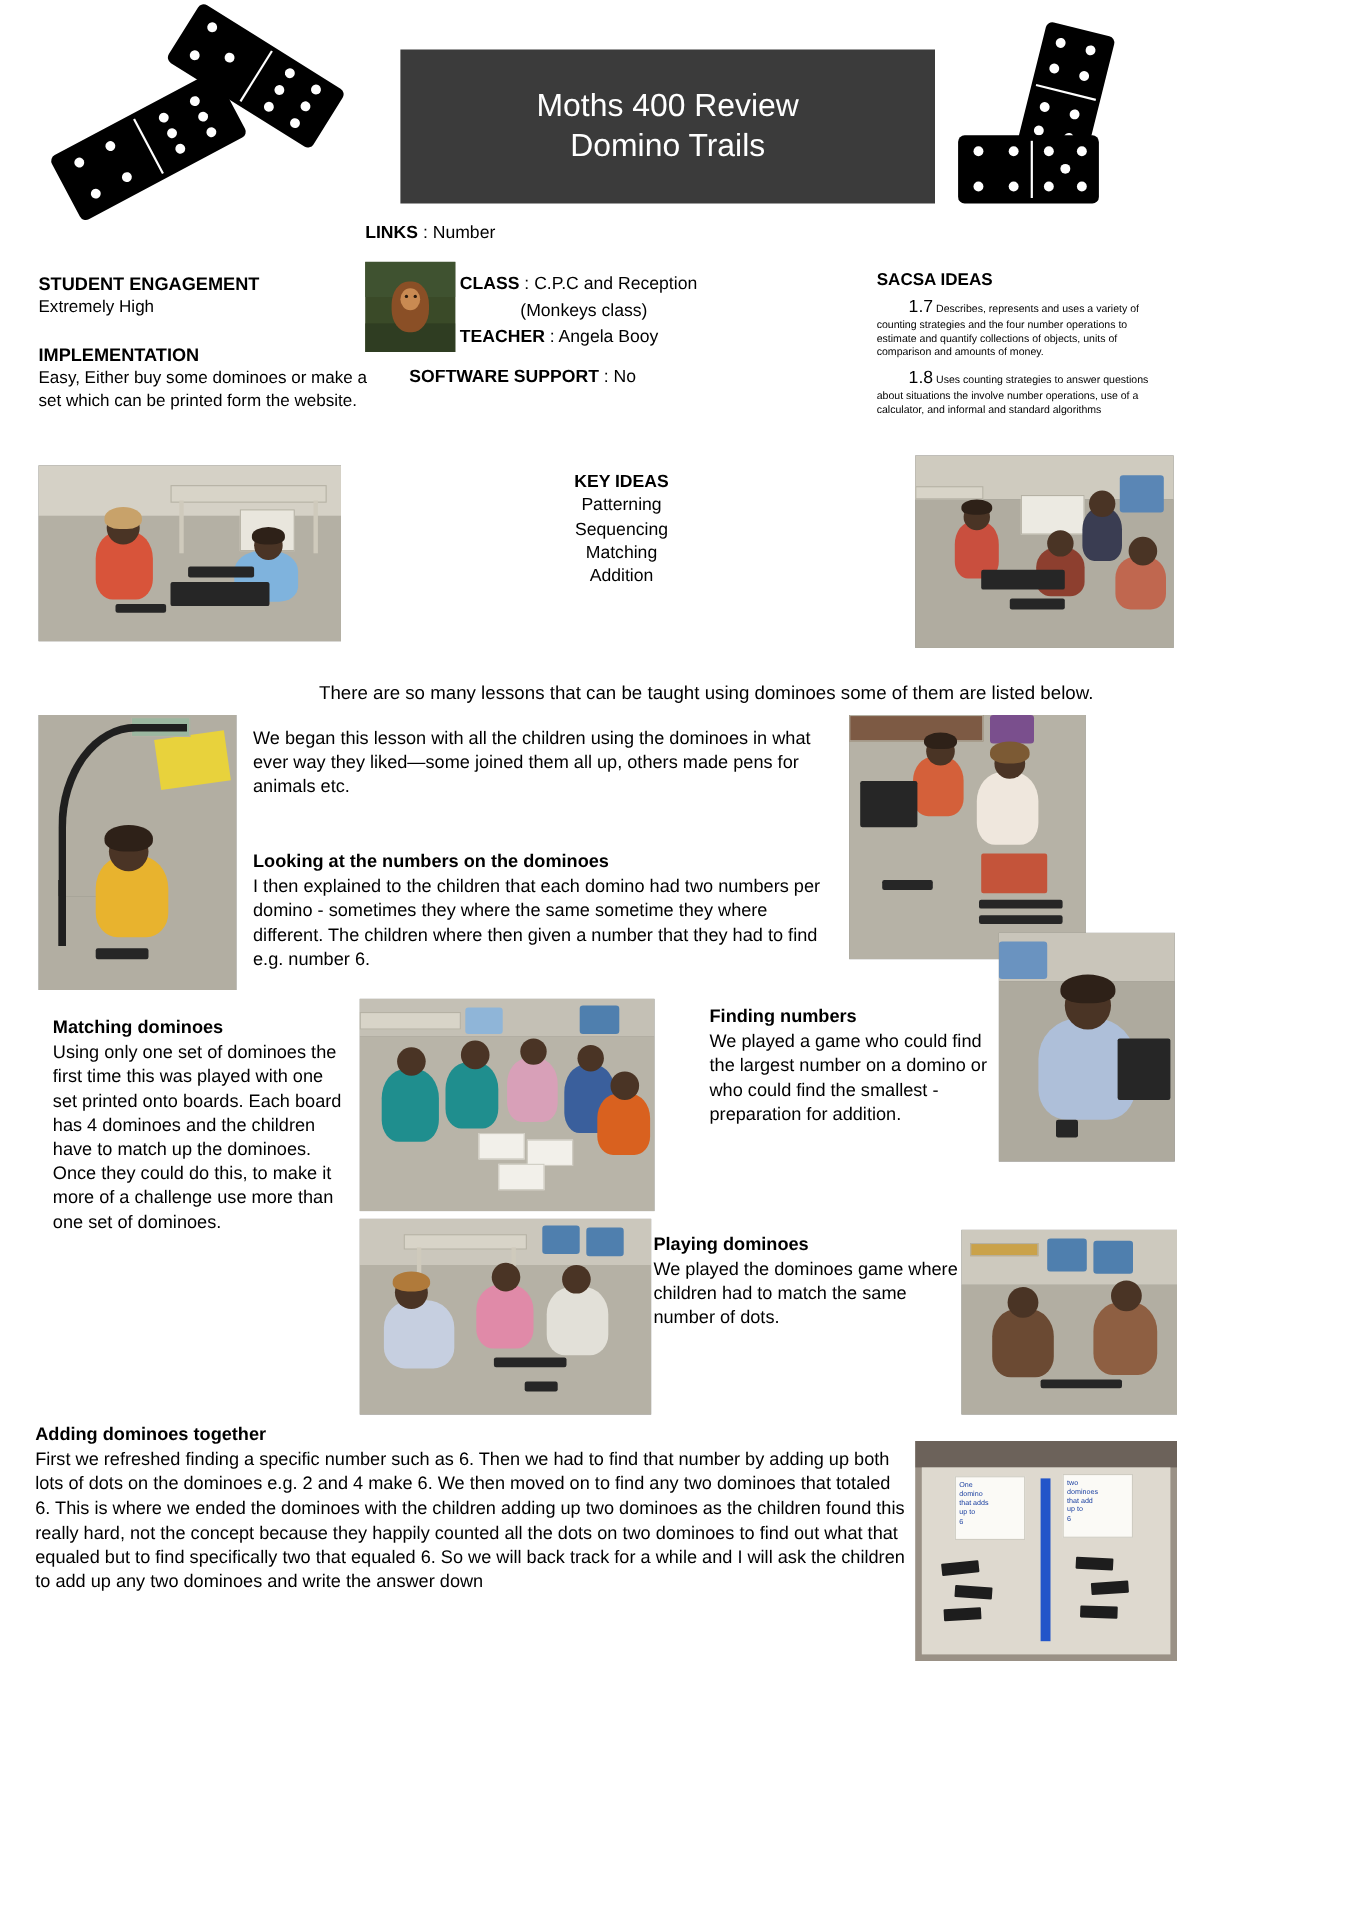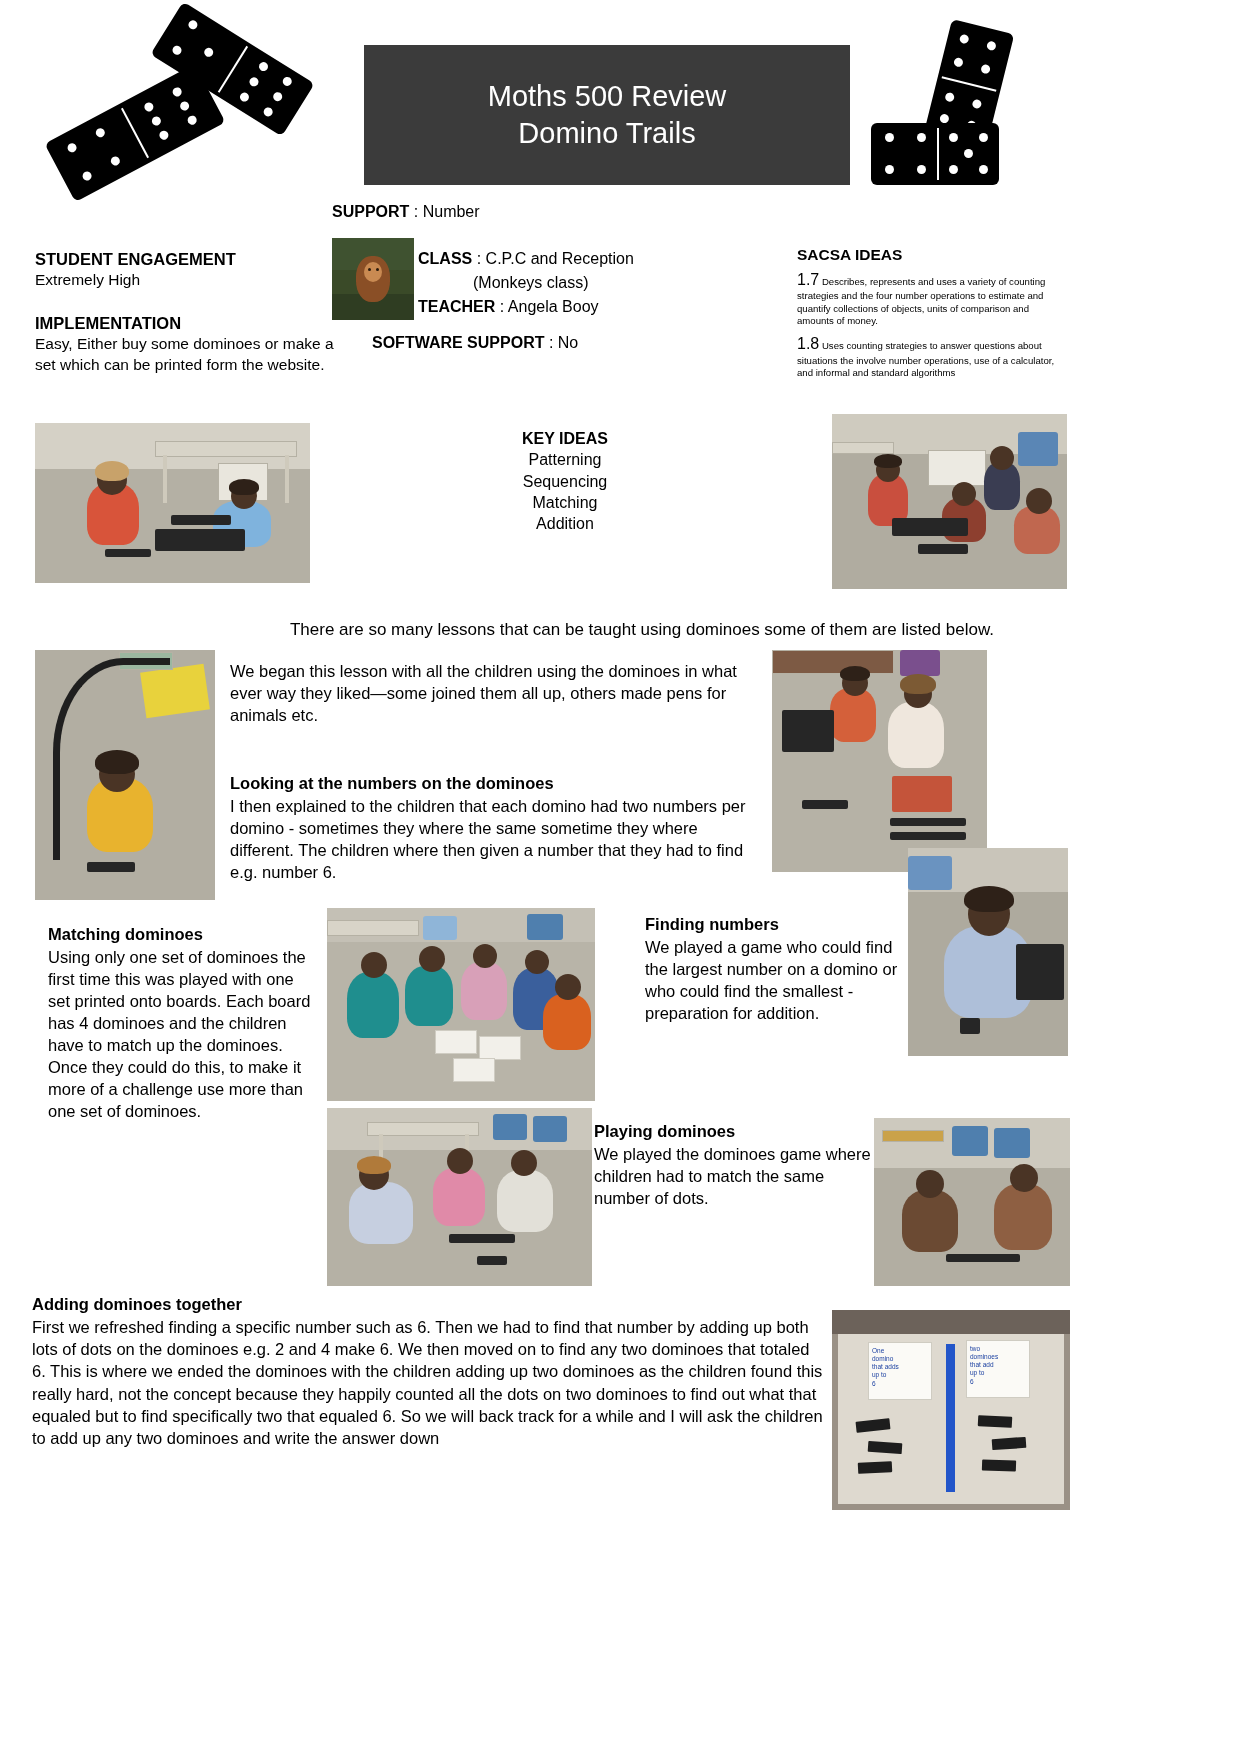--- a/index.html
+++ b/index.html
@@ -29,21 +29,21 @@
   #student-engagement{left:35px;top:248px;width:300px;}
   #implementation{left:35px;top:312px;width:300px;}
 
   #strand-row{left:332px;top:203px;font-size:16px;}
   #class-teacher{left:418px;top:247px;font-size:16px;line-height:1.5;}
   #software-row{left:332px;top:334px;font-size:16px;margin-left:40px;}
 
   #sacsa{left:797px;top:246px;width:265px;}
   #sacsa h4{margin:0 0 6px 0;font-size:15.5px;}
   .sacsa-item{font-size:9.6px;line-height:1.28;margin-bottom:7px;text-align:left;}
-  .sacsa-item b{font-size:16px;font-weight:normal;}
+  .sacsa-item b{font-size:16px;font-weight:normal;margin-left:29px;}
 
   #key-ideas{left:440px;top:428px;width:250px;text-align:center;font-size:16px;line-height:1.33;}
 
   #intro-line{left:0;top:620px;width:1240px;text-align:center;font-size:17px;padding-left:22px;}
 
   .sect-h{font-weight:bold;font-size:16.5px;margin:0 0 2px 0;}
   .sect-p{font-size:16.5px;line-height:1.335;margin:0;}
 
   #sec-playing{left:230px;top:660px;width:530px;}
   #sec-looking{left:230px;top:774px;width:530px;}
@@ -126,26 +126,26 @@
       <div class="pip" style="left:78px;top:10px;"></div>
       <div class="pip" style="left:108px;top:10px;"></div>
       <div class="pip" style="left:78px;top:42px;"></div>
       <div class="pip" style="left:108px;top:42px;"></div>
       <div class="pip" style="left:93px;top:26px;"></div>
       <div style="position:absolute;left:66px;top:5px;width:2px;height:52px;background:#fff;"></div>
     </div>
   </div>
 
   <div id="title-banner" class="abs">
-    <div>Moths  500 Review</div>
+    <div>Moths  400 Review</div>
     <div>Domino Trails</div>
   </div>
 
   <div id="strand-row" class="abs">
-    <span class="lbl">SUPPORT</span>
+    <span class="lbl">LINKS</span>
     <span>: Number</span>
   </div>
 
   <div id="photo-monkey" class="photo abs">
     <div style="position:absolute;left:0;top:0;right:0;height:32px;background:#3f5230;"></div>
     <div style="position:absolute;left:0;bottom:0;right:0;height:26px;background:#2f3d22;"></div>
     <div style="position:absolute;left:24px;top:18px;width:34px;height:46px;border-radius:45%;background:#8a4f26;"></div>
     <div style="position:absolute;left:32px;top:24px;width:18px;height:20px;border-radius:50%;background:#c98a52;"></div>
     <div style="position:absolute;left:36px;top:30px;width:3px;height:3px;border-radius:50%;background:#2a1a0d;"></div>
     <div style="position:absolute;left:44px;top:30px;width:3px;height:3px;border-radius:50%;background:#2a1a0d;"></div>

